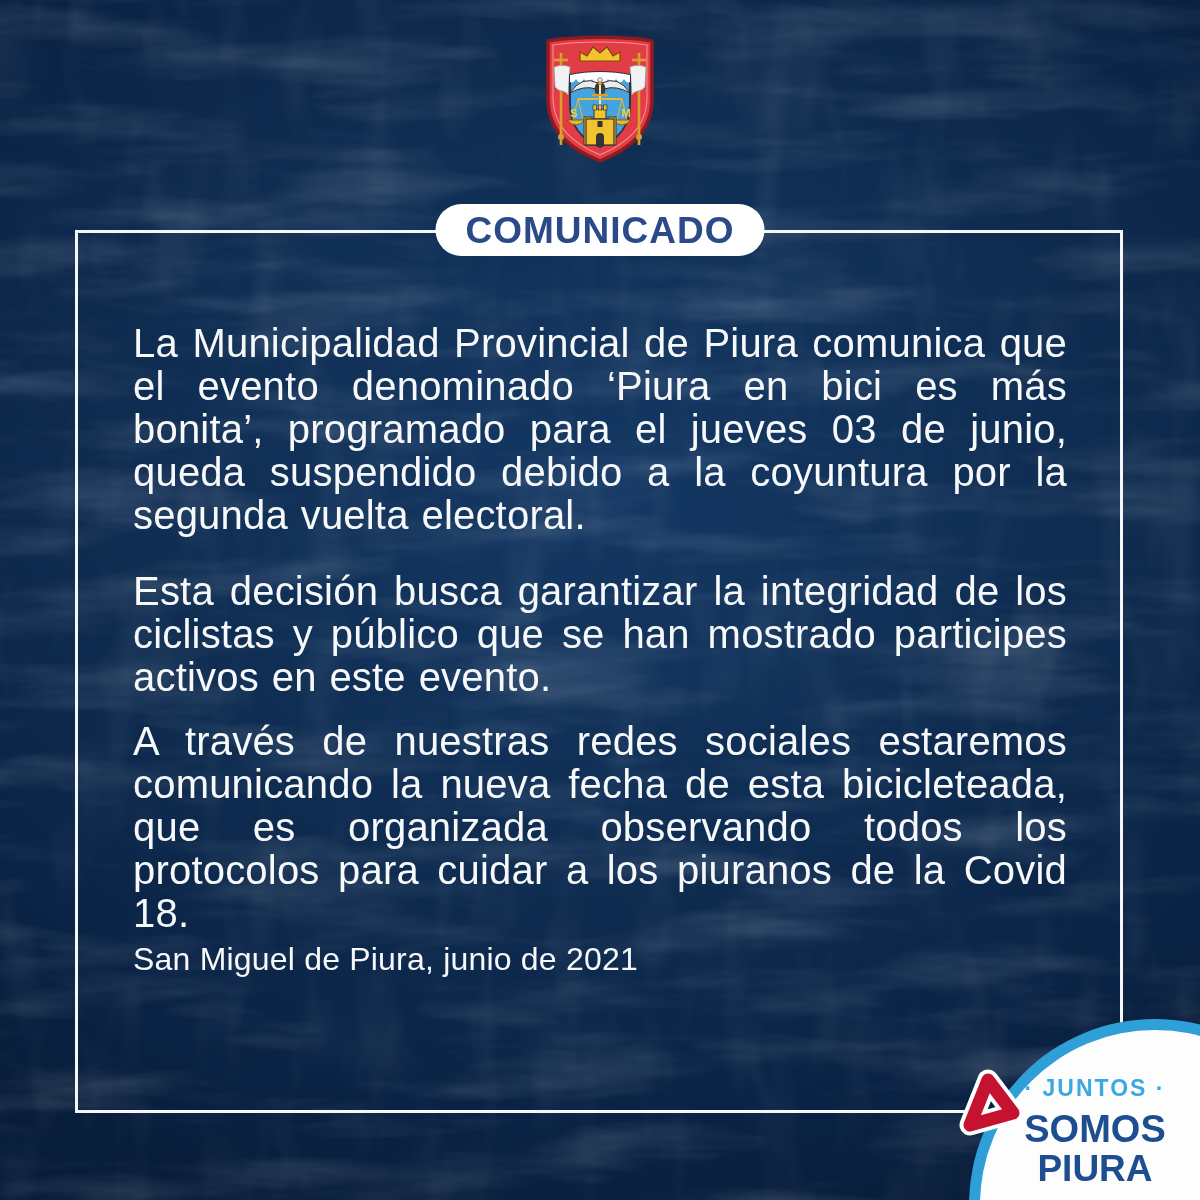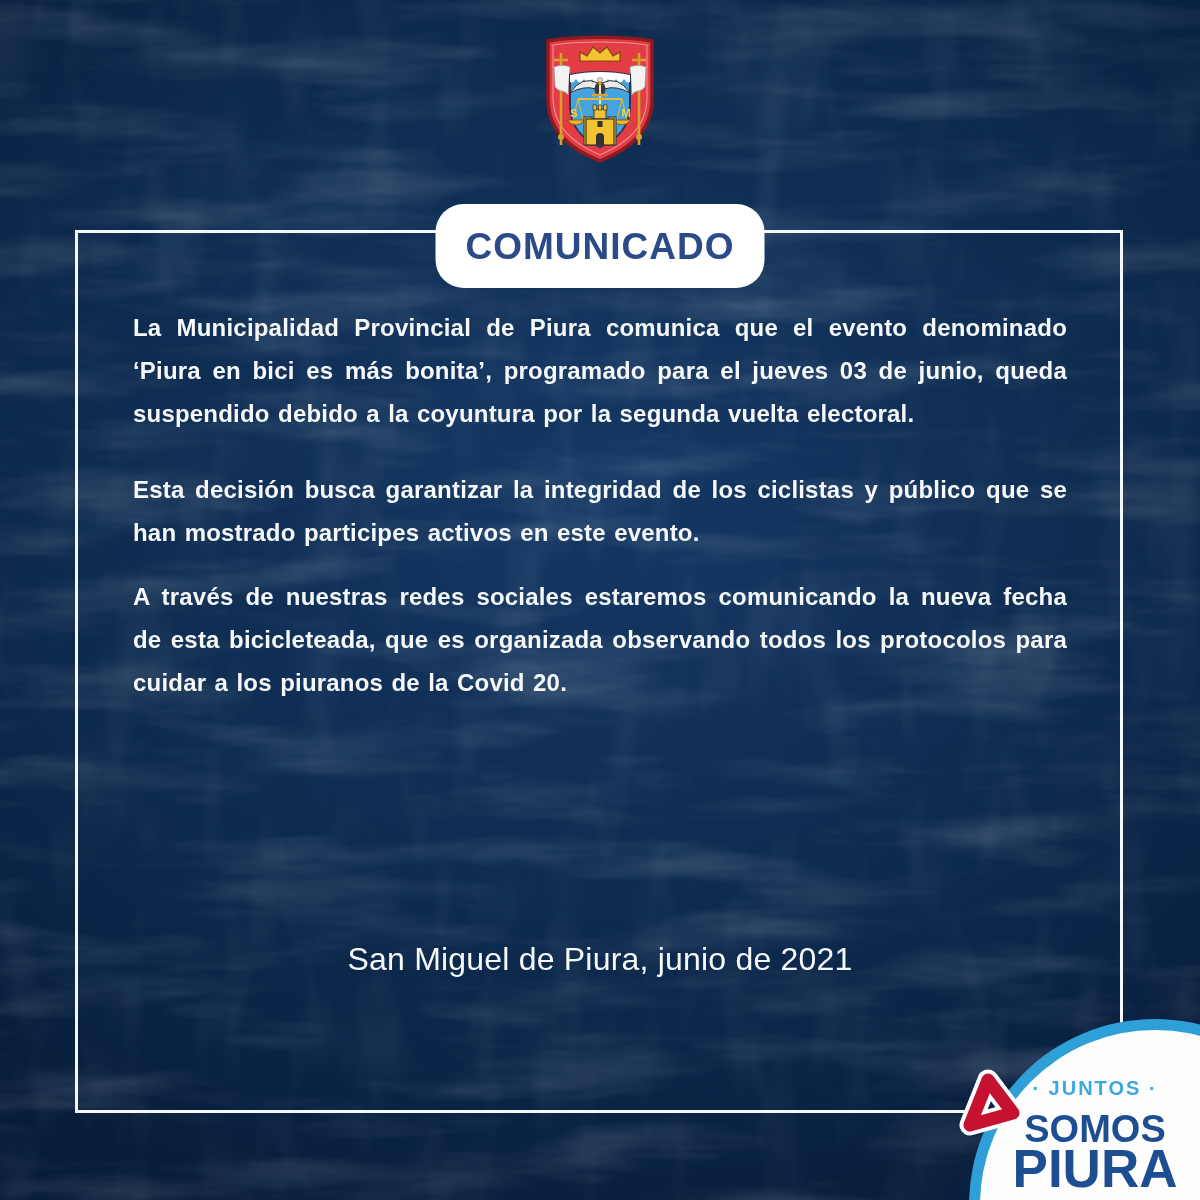--- a/index.html
+++ b/index.html
@@ -14,46 +14,46 @@
   #frame-top{left:75px;top:230px;width:1048px;height:3px;}
   #frame-left{left:75px;top:230px;width:3px;height:883px;}
   #frame-right{left:1120px;top:230px;width:3px;height:795px;}
   #frame-bottom{left:75px;top:1110px;width:893px;height:3px;}
   
   #crest{position:absolute;left:540px;top:33px;width:120px;height:132px;z-index:3;}
   
   #pill{
     position:absolute;left:50%;top:204px;transform:translateX(-50%);
     background:#ffffff;border-radius:28px;height:52px;line-height:54px;
-    padding:16px 30px;z-index:3;
+    padding:0 30px;z-index:3;
   }
   #pill .pill-text{
     color:#2b4a88;font-size:37px;font-weight:bold;letter-spacing:1px;white-space:nowrap;
   }
   
   #body-text{
-    position:absolute;left:133px;top:306px;width:934px;z-index:3;
-    color:#f6f8fa;font-size:24px;line-height:43px;letter-spacing:.2px;word-spacing:1.5px;font-weight:bold;
+    position:absolute;left:133px;top:322px;width:934px;z-index:3;
+    color:#f6f8fa;font-size:40px;line-height:43px;letter-spacing:.2px;word-spacing:1.5px;
   }
   #body-text p{margin:0;text-align:justify;}
   #body-text p.para-1{margin-bottom:33px;}
   #body-text p.para-2{margin-bottom:21px;}
   #dateline{
     position:absolute;left:133px;top:941px;width:934px;z-index:3;
-    color:#f6f8fa;font-size:32px;text-align:center;letter-spacing:.2px;
+    color:#f6f8fa;font-size:32px;text-align:left;letter-spacing:.2px;
   }
   
   #badge-circle{
     position:absolute;left:980px;top:1030px;width:350px;height:350px;border-radius:50%;
     background:#fdfdfd;box-shadow:0 0 0 11px #2f9fd8;z-index:4;
   }
   #badge-text{position:absolute;left:1000px;top:1075px;width:190px;text-align:center;z-index:5;}
-  #badge-text .bt1{color:#3aa9e0;font-size:20px;font-weight:bold;letter-spacing:2px;line-height:26px;white-space:nowrap;}
+  #badge-text .bt1{color:#3aa9e0;font-size:23px;font-weight:bold;letter-spacing:2px;line-height:26px;white-space:nowrap;}
   #badge-text .bt2{color:#1d4e91;font-size:38px;font-weight:800;line-height:36px;margin-top:10px;white-space:nowrap;}
-  #badge-text .bt3{color:#1d4e91;font-size:53px;font-weight:800;line-height:44px;white-space:nowrap;}
+  #badge-text .bt3{color:#1d4e91;font-size:37px;font-weight:800;line-height:44px;white-space:nowrap;}
   #badge-triangle{position:absolute;left:950px;top:1062px;width:80px;height:80px;z-index:6;}
 </style>
 </head>
 <body>
 
 <div id="poster">
 
   <svg class="bg-texture" width="1200" height="1200" aria-hidden="true">
     <defs>
       <filter id="scratches" x="0" y="0" width="100%" height="100%">
@@ -131,21 +131,21 @@
     <path d="M56,112 v-8 a4,4 0 0 1 8,0 v8 Z" fill="#333333"></path>
   </svg>
 
   <div id="pill">
     <span class="pill-text">COMUNICADO</span>
   </div>
 
   <div id="body-text">
     <p class="para-1">La Municipalidad Provincial de Piura comunica que el evento denominado ‘Piura en bici es más bonita’, programado para el jueves 03 de junio, queda suspendido debido a la coyuntura por la segunda vuelta electoral.</p>
     <p class="para-2">Esta decisión busca garantizar la integridad de los ciclistas y público que se han mostrado participes activos en este evento.</p>
-    <p class="para-3">A través de nuestras redes sociales estaremos comunicando la nueva fecha de esta bicicleteada, que es organizada observando todos los protocolos para cuidar a los piuranos de la Covid 20.</p>
+    <p class="para-3">A través de nuestras redes sociales estaremos comunicando la nueva fecha de esta bicicleteada, que es organizada observando todos los protocolos para cuidar a los piuranos de la Covid 18.</p>
   </div>
 
   <div id="dateline">San Miguel de Piura, junio de 2021</div>
 
   <div id="badge-circle"></div>
   <div id="badge-text">
     <div class="bt1">· JUNTOS ·</div>
     <div class="bt2">SOMOS</div>
     <div class="bt3">PIURA</div>
   </div>

